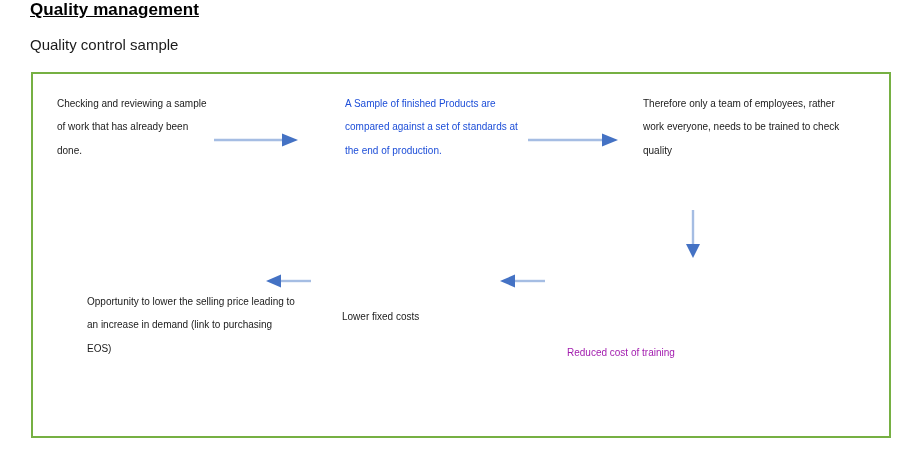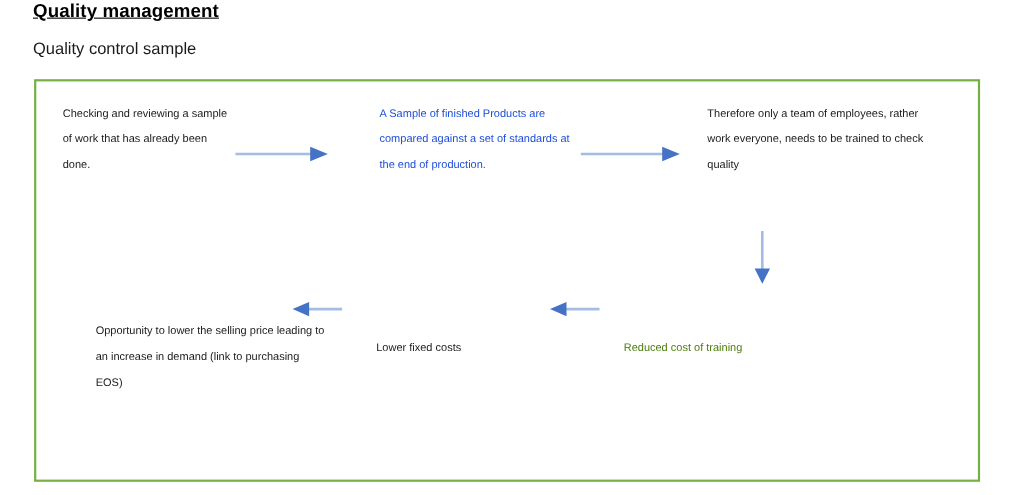--- a/index.html
+++ b/index.html
@@ -90,21 +90,21 @@
 <div id="node-checking" class="flow-text" style="color: rgb(26, 26, 26);">Checking and reviewing a sample of work that has already been done.</div>
 
 <div id="node-sample" class="flow-text" style="color: #1d4ed8;">A Sample of finished Products are compared against a set of standards at the end of production.</div>
 
 <div id="node-team" class="flow-text" style="color: rgb(26, 26, 26);">Therefore only a team of employees, rather work everyone, needs to be trained to check quality</div>
 
 <div id="node-opportunity" class="flow-text" style="color: rgb(26, 26, 26); margin-left: 32px;">Opportunity to lower the selling price leading to an increase in demand (link to purchasing EOS)</div>
 
 <div id="node-lowerfixed" class="flow-text" style="color: rgb(26, 26, 26);">Lower fixed costs</div>
 
-<div id="node-reducedcost" class="flow-text" style="color: #4d7c0f;">Reduced cost of training</div>
+<div id="node-reducedcost" class="flow-text" style="color: #a21caf; margin-top: 36px;">Reduced cost of training</div>
 
 <div id="arrow-right-1" class="arrow">
   <svg width="84" height="18" viewBox="0 0 84 18">
     <line x1="0" y1="9" x2="70" y2="9" stroke="#A5BDE3" stroke-width="2.4"></line>
     <polygon points="68,2.5 84,9 68,15.5" fill="#4472C4"></polygon>
   </svg>
 </div>
 
 <div id="arrow-right-2" class="arrow">
   <svg width="90" height="18" viewBox="0 0 90 18">

